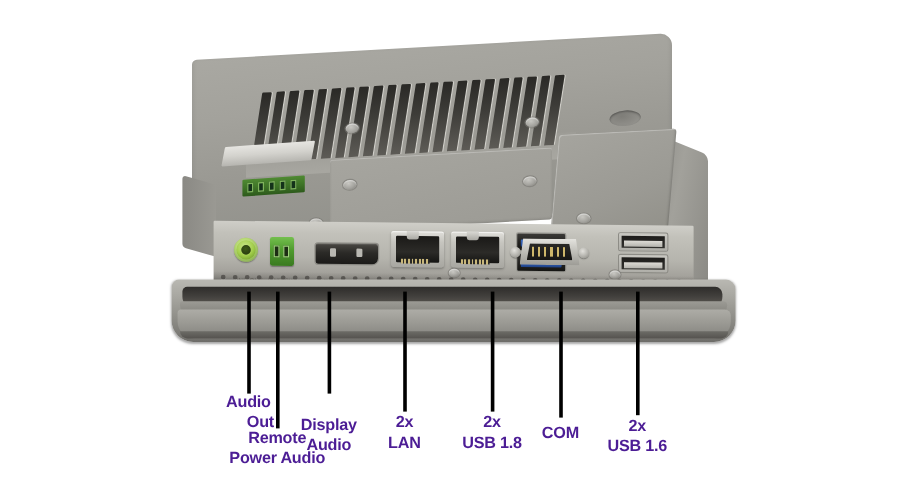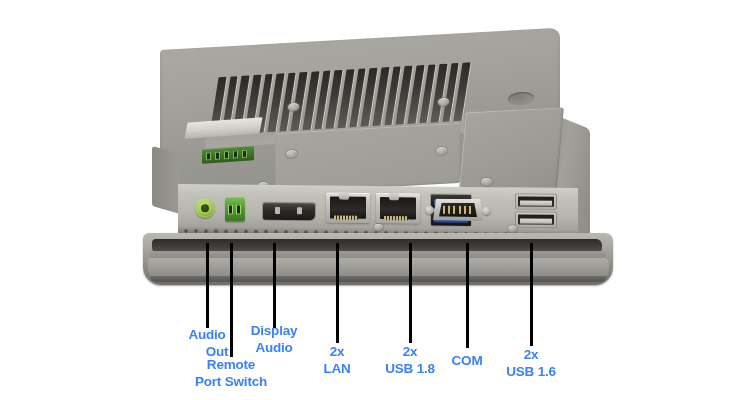--- a/index.html
+++ b/index.html
@@ -375,21 +375,21 @@
   }
 
   
   .callout {
     position: absolute;
     text-align: center;
     font-family: "Liberation Sans", sans-serif;
     font-weight: bold;
     font-size: 13.5px;
     line-height: 13.5px;
-    color: #3b82f6;
+    color: #4c1d95;
     white-space: nowrap;
     transform: translateX(-50%);
     letter-spacing: -0.2px;
   }
 </style>
 </head>
 <body>
 
 <div id="stage">
 
@@ -563,24 +563,24 @@
 
   <div id="callout-layer">
       <div class="leader" style="left: 206px; top: 243px; height: 85px;"></div>
       <div class="callout" style="left: 207px; top: 328px;">
         <div style="margin-top: 0px;">Audio</div>
         <div style="margin-top: 3px; margin-left: 20px;">Out</div>
       </div>
       <div class="leader" style="left: 230px; top: 243px; height: 114px;"></div>
       <div class="callout" style="left: 231px; top: 358px;">
         <div style="margin-top: 0px;">Remote</div>
-        <div style="margin-top: 3px;">Port Switch</div>
+        <div style="margin-top: 3px;">Power Audio</div>
       </div>
       <div class="leader" style="left: 273px; top: 243px; height: 85px;"></div>
-      <div class="callout" style="left: 274px; top: 324px;">
+      <div class="callout" style="left: 274px; top: 347px;">
         <div style="margin-top: 0px;">Display</div>
         <div style="margin-top: 3px;">Audio</div>
       </div>
       <div class="leader" style="left: 336px; top: 243px; height: 100px;"></div>
       <div class="callout" style="left: 337px; top: 345px;">
         <div style="margin-top: 0px;">2x</div>
         <div style="margin-top: 3px; text-align: center;">LAN</div>
       </div>
       <div class="leader" style="left: 409px; top: 243px; height: 100px;"></div>
       <div class="callout" style="left: 410px; top: 345px;">

